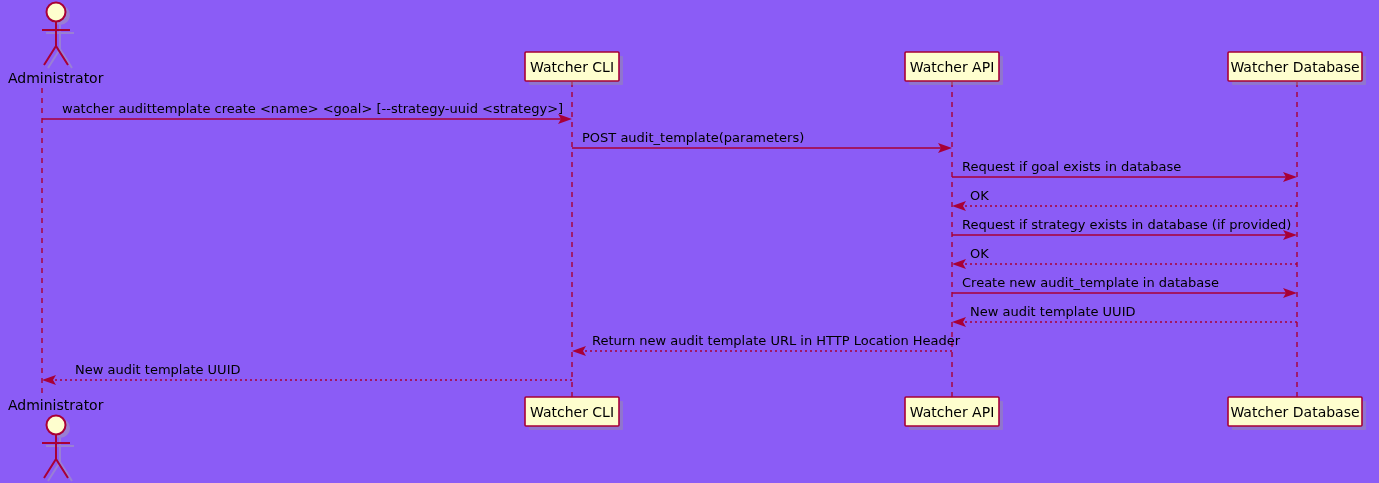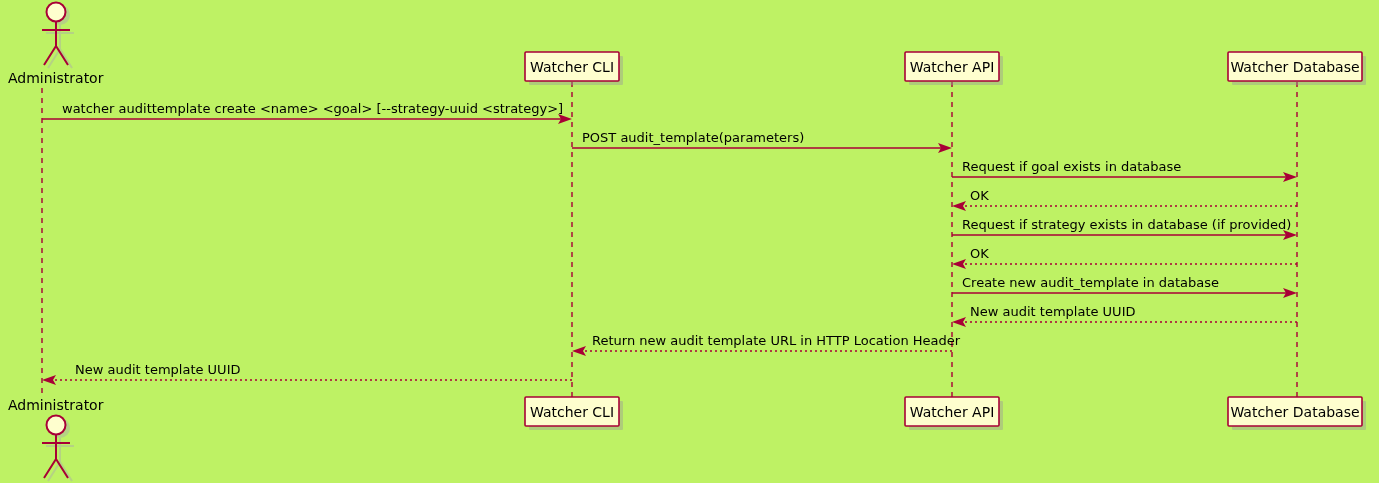--- a/index.html
+++ b/index.html
@@ -8,21 +8,21 @@
     padding: 0;
     background: #FFFFFF;
   }
   body {
     font-family: "DejaVu Sans", sans-serif;
   }
   #diagram {
     position: relative;
     width: 1379px;
     height: 483px;
-    background: #bef264;
+    background: #8b5cf6;
     overflow: hidden;
   }
   svg.layer {
     position: absolute;
     left: 0;
     top: 0;
     width: 1379px;
     height: 483px;
   }
   .lifeline {

